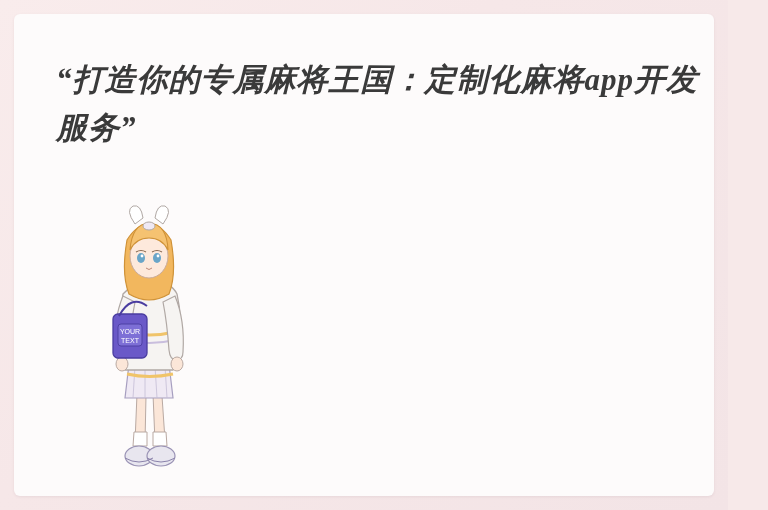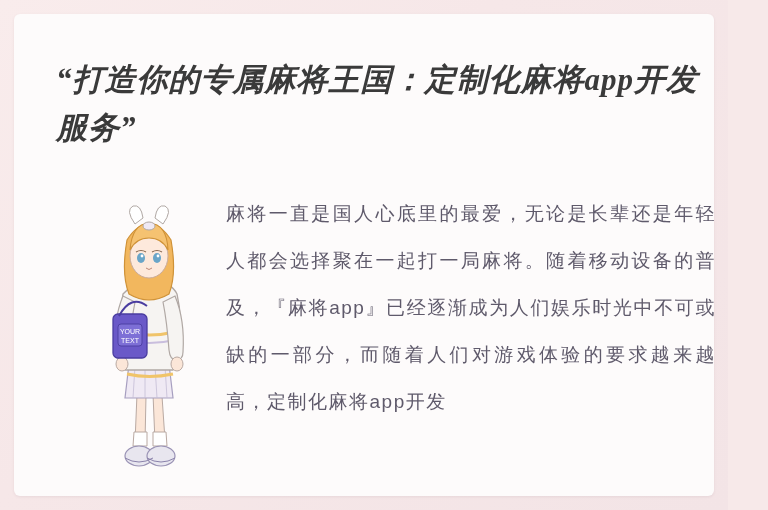--- a/index.html
+++ b/index.html
@@ -126,16 +126,15 @@
         <path d="M47 68 q5 -3 10 0 M63 68 q5 -3 10 0" stroke="#8a6a52" stroke-width="1.1" fill="none"></path>
 
         <path d="M57 84 q3 3 6 0" stroke="#c08876" stroke-width="1" fill="none"></path>
 
         <path d="M46 40 q-10 -14 -2 -18 q8 -2 10 12 Z" fill="#ffffff" stroke="#b0a8a4" stroke-width="1"></path>
         <path d="M74 40 q10 -14 2 -18 q-8 -2 -10 12 Z" fill="#ffffff" stroke="#b0a8a4" stroke-width="1"></path>
         <ellipse cx="60" cy="42" rx="6" ry="4" fill="#efe9f4" stroke="#b0a8a4" stroke-width="1"></ellipse>
       </svg>
     </div>
 
-    <div class="body-text">麻将一直是国人心底里的最爱，无论是长辈还是年轻人都会选择聚在一起打一局麻将。随着移动设备的普及，『麻将app』已经逐渐成为人们娱乐时光中不可或缺的一部分，而随着人们对游戏体验的要求越来越高，定制化麻将app开发</div>
 
   </div>
 </div>
 
 </body></html>

